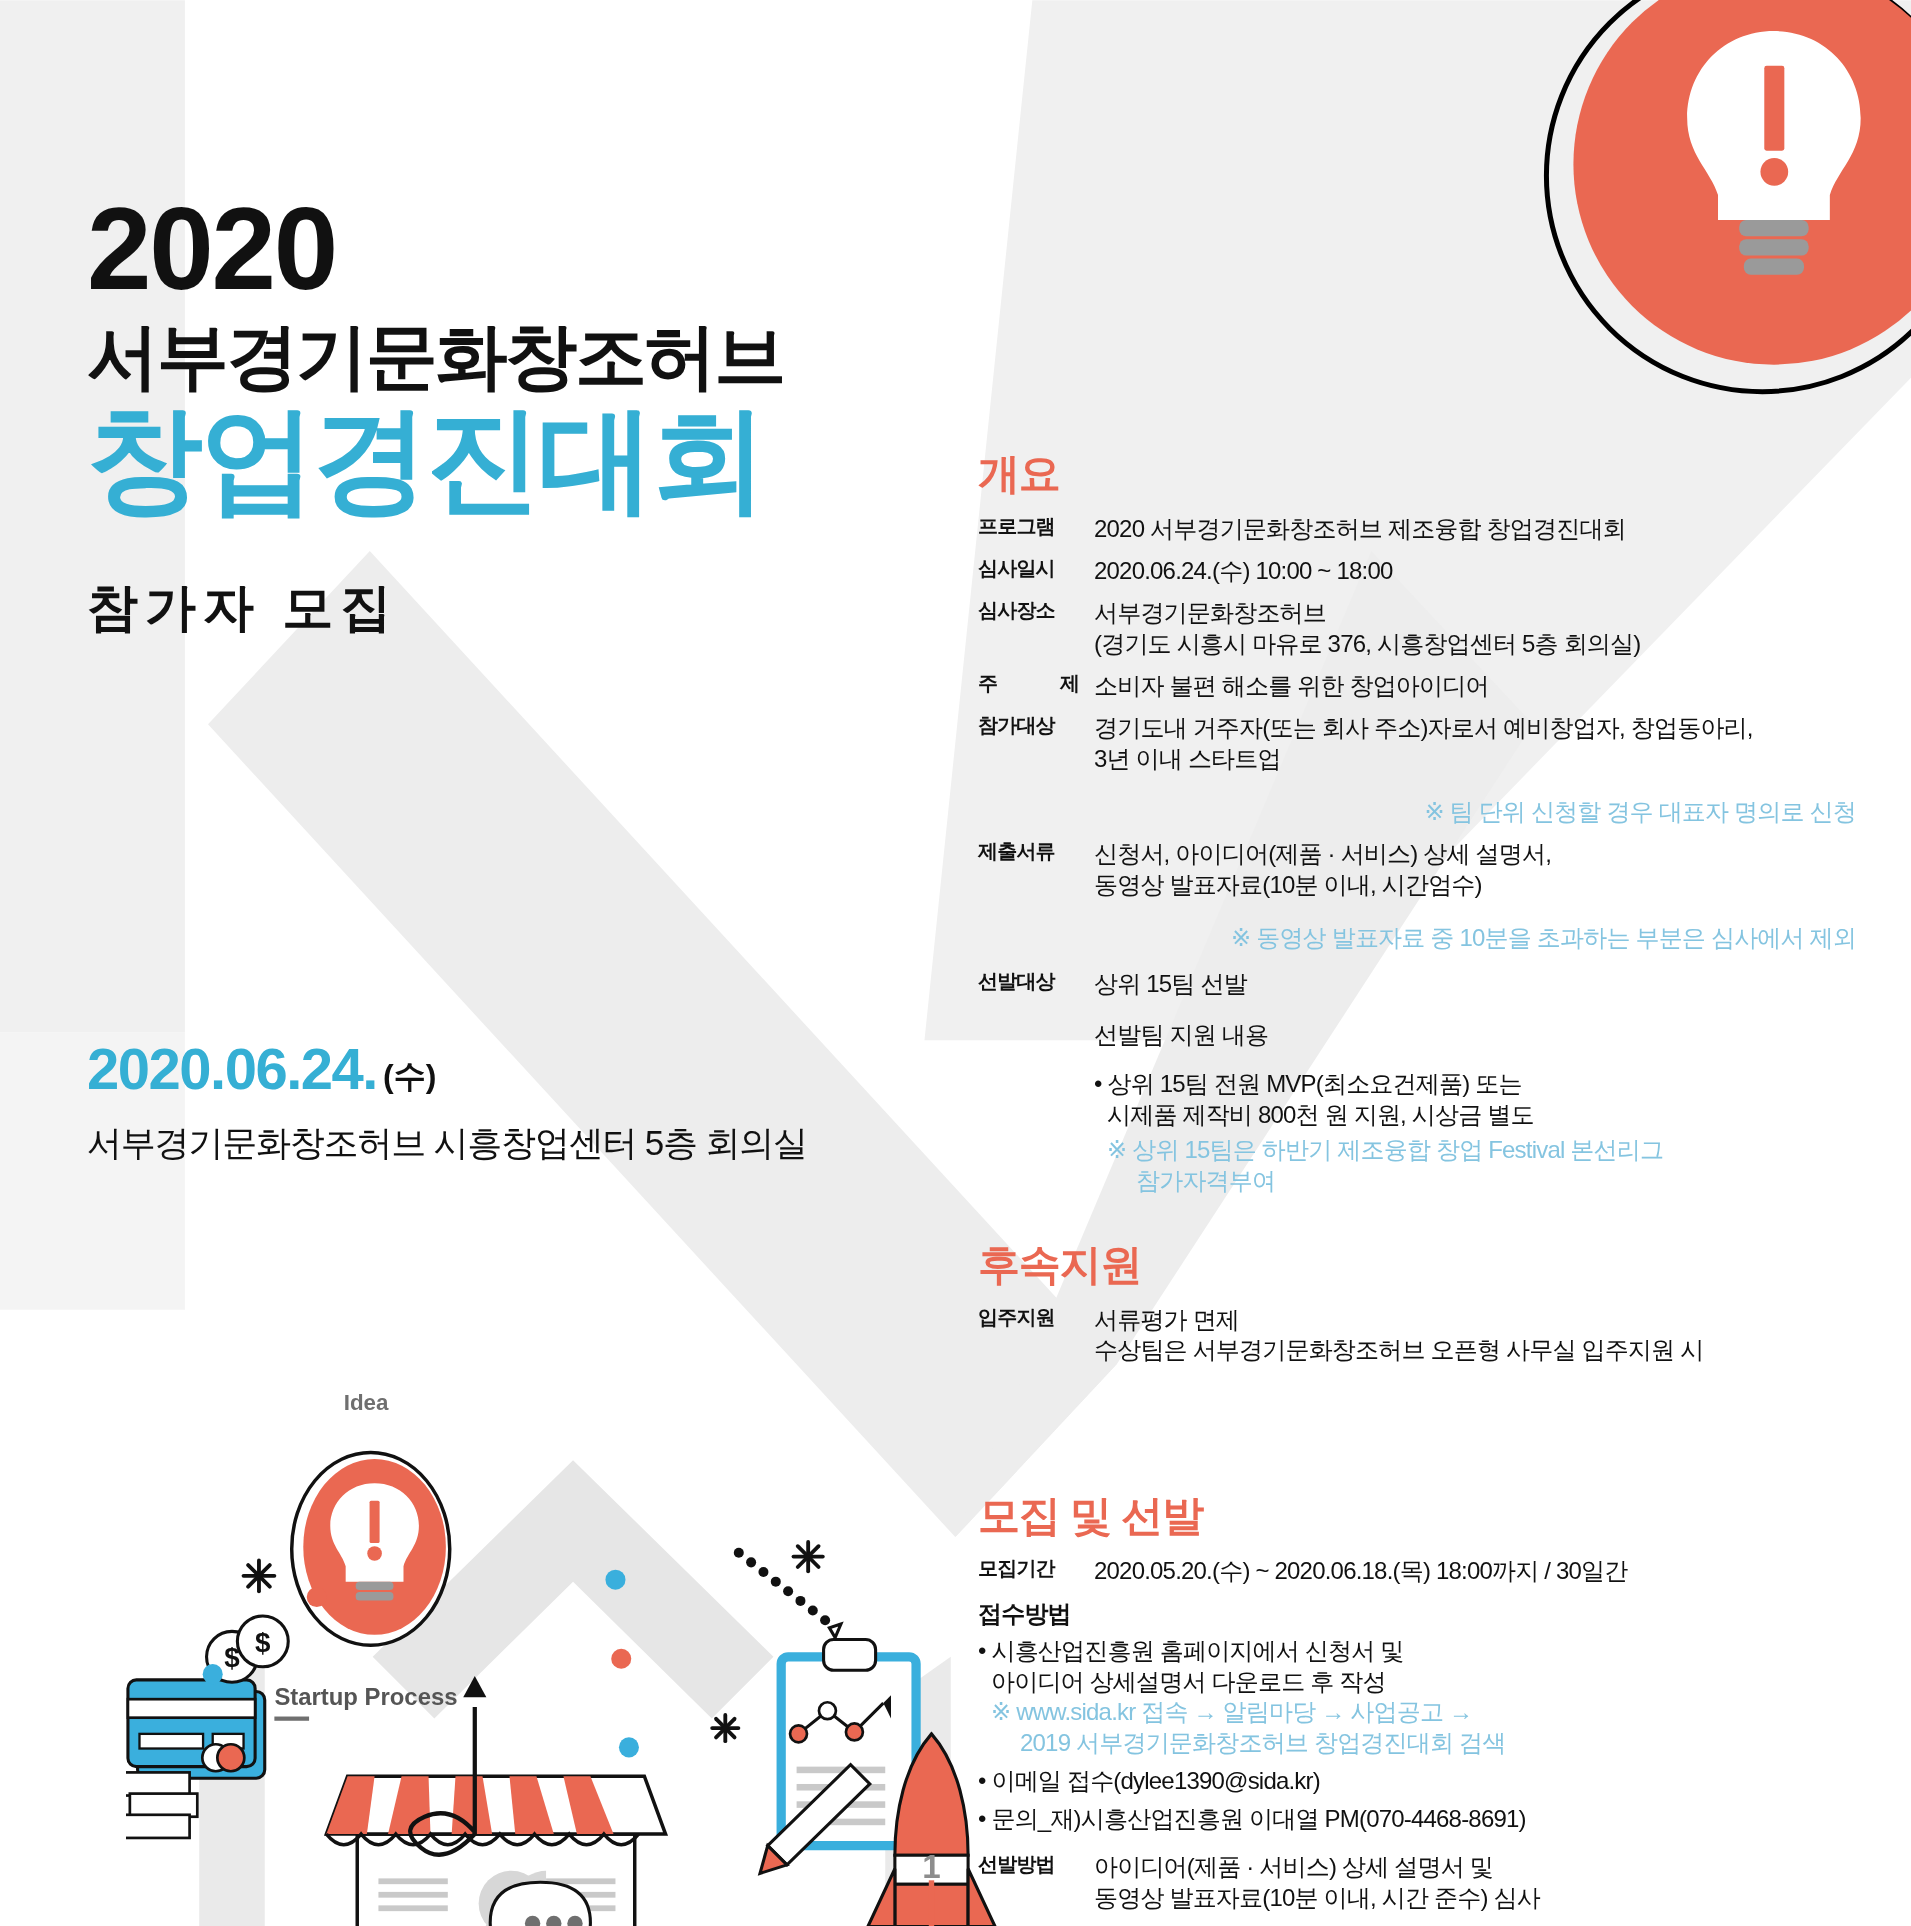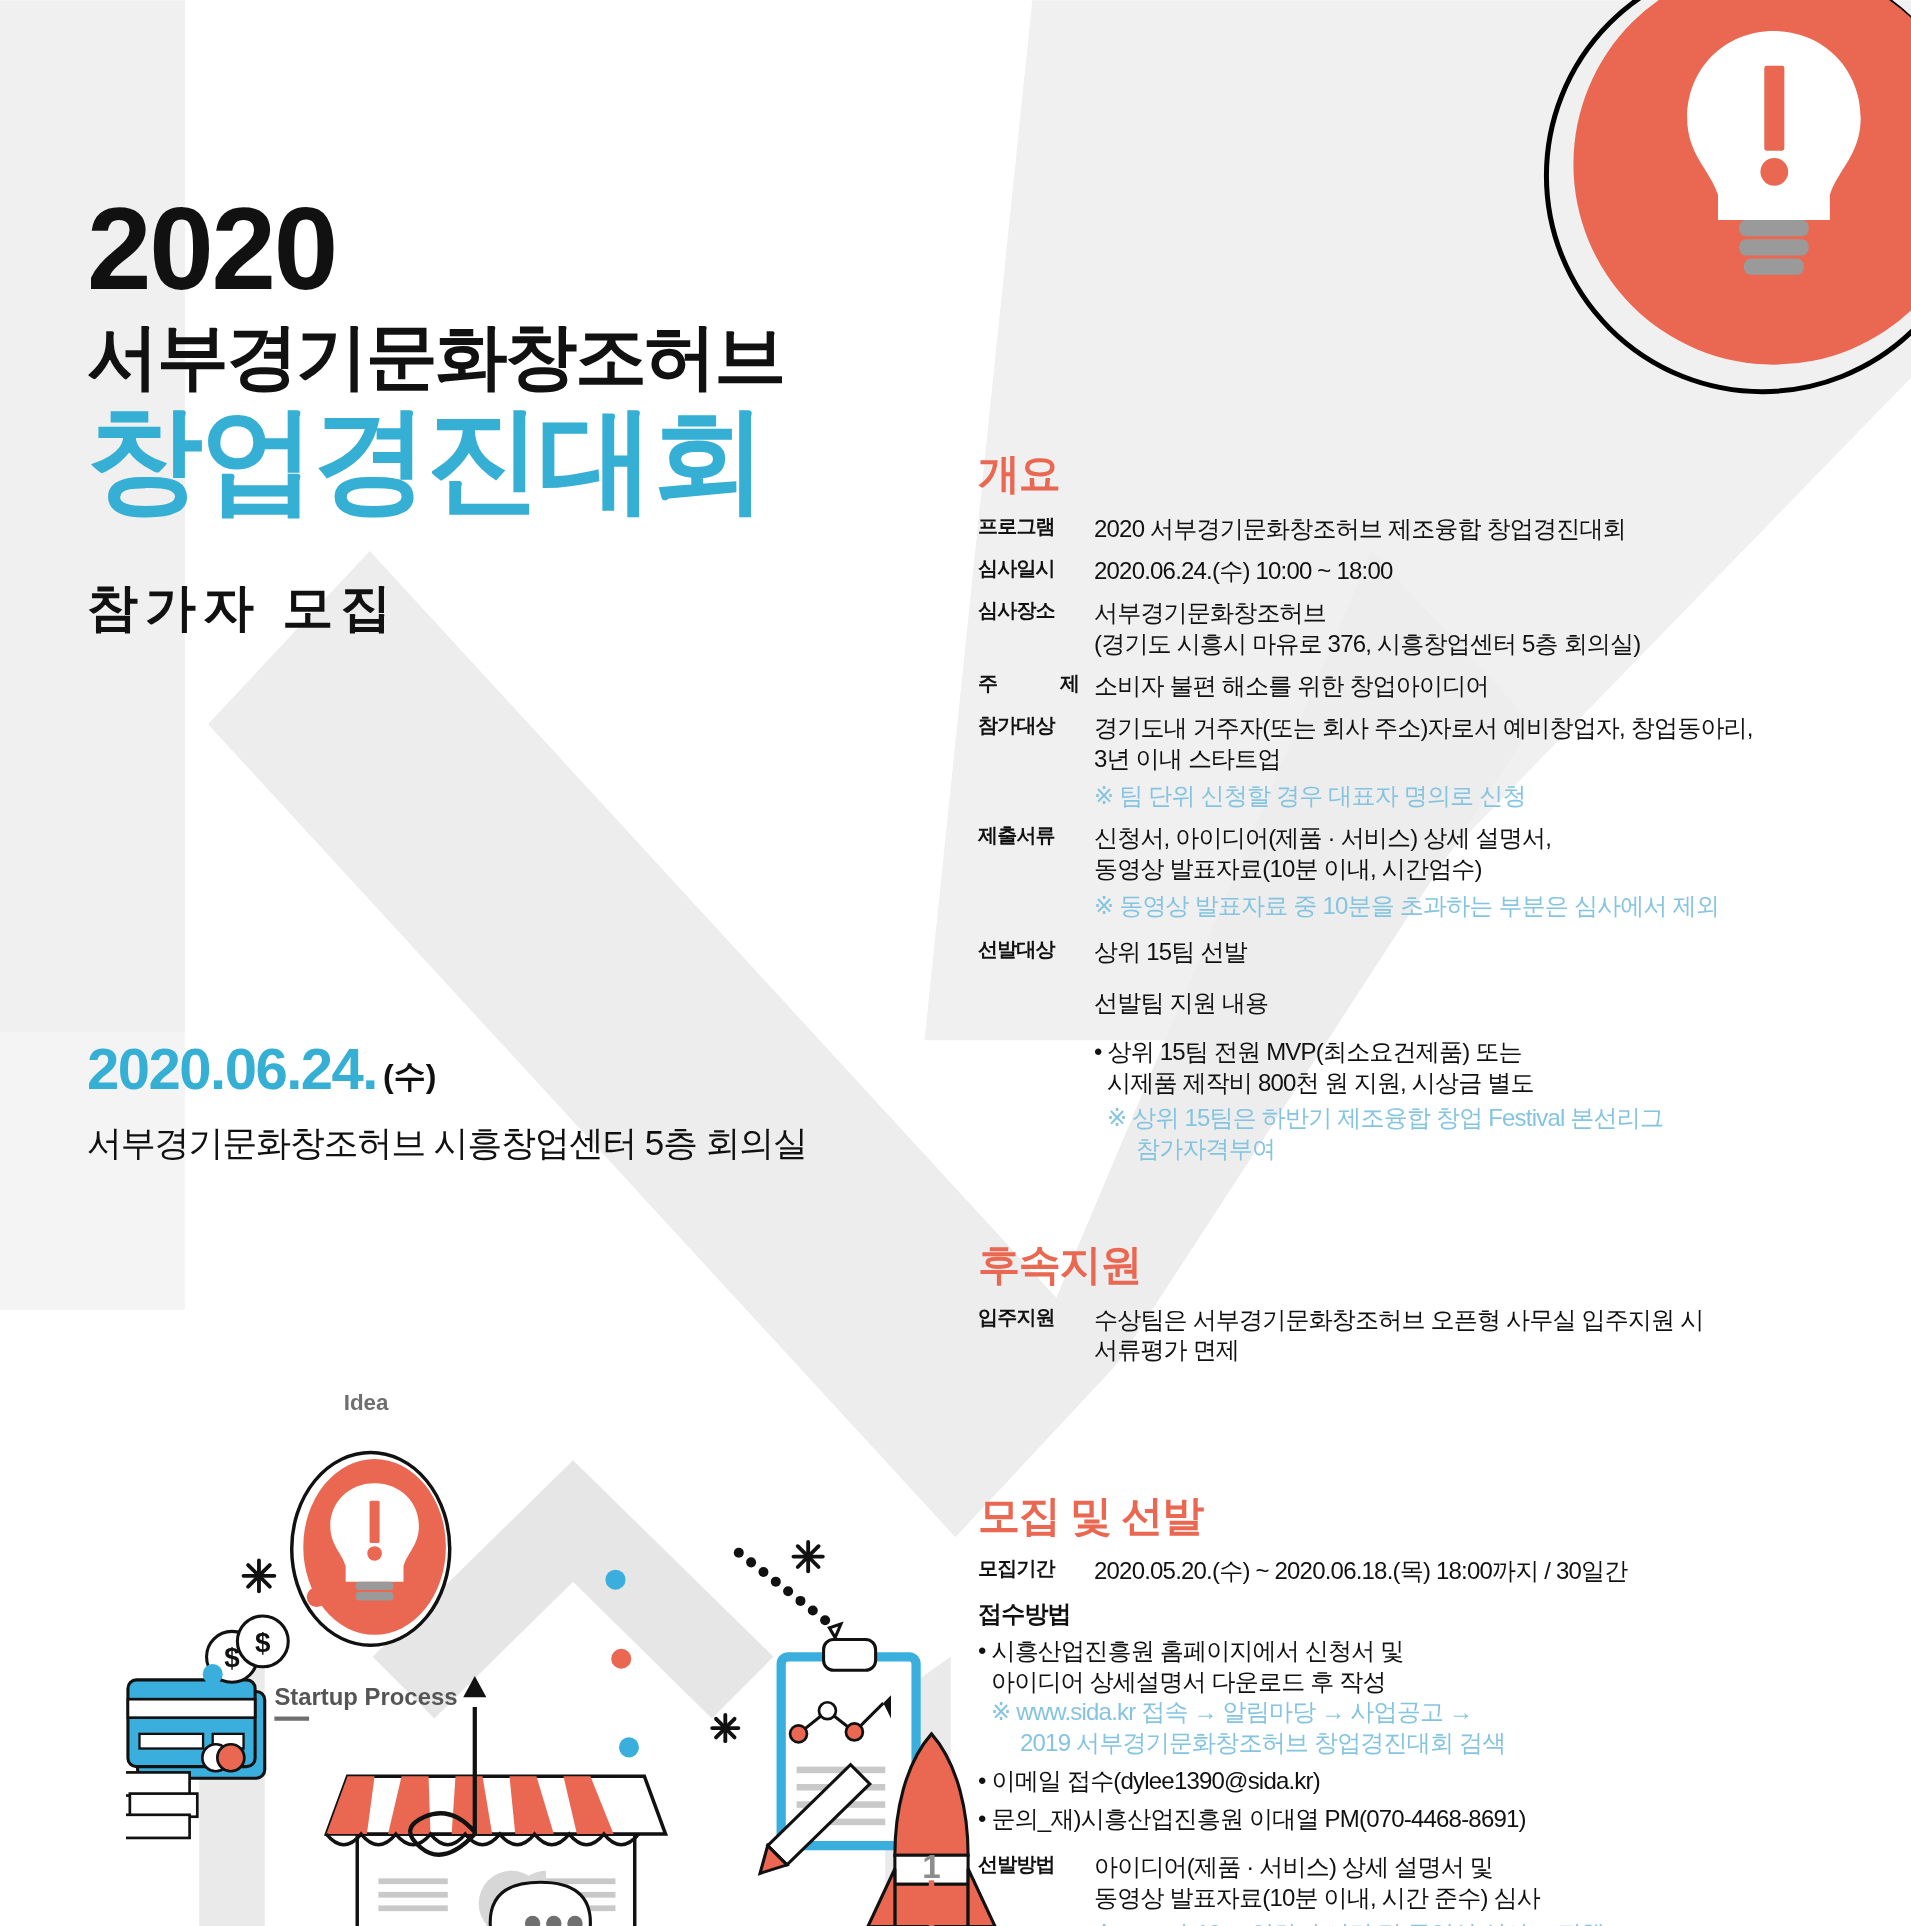--- a/index.html
+++ b/index.html
@@ -103,21 +103,21 @@
     letter-spacing:0;
     display:flex;justify-content:space-between;
     padding-right:14px;box-sizing:border-box;
   }
   .kv .v{
     flex:1 1 auto;
     font-size:24px;line-height:1.28;
     font-weight:400;color:#111;letter-spacing:-0.8px;
   }
   .kv .v .ln{display:block;}
-  .kv .v .note{display:block;color:#84C4E0;margin-top:6px;}
+  .kv .v .note{display:block;color:#84C4E0;margin-top:22px;text-align:right;}
   .kv .v .note2{display:block;color:#84C4E0;}
   .kv .v .bullet{display:block;text-indent:-13px;padding-left:13px;}
 
   .block-title{
     font-size:24px;line-height:1.3;font-weight:800;
     color:#111;letter-spacing:-0.8px;margin:10px 0 2.3px 0;
   }
   .plain{
     font-size:24px;line-height:1.28;font-weight:400;
     color:#111;letter-spacing:-0.8px;
@@ -525,22 +525,22 @@
         <span class="note2" style="padding-left:42px;">참가자격부여</span>
       </div>
     </div>
   </div>
 
   <div class="right-col" style="top:1244px;">
     <div class="sec-title">후속지원</div>
     <div class="kv">
       <div class="k">입주지원</div>
       <div class="v">
+        <span class="ln">서류평가 면제</span>
         <span class="ln">수상팀은 서부경기문화창조허브 오픈형 사무실 입주지원 시</span>
-        <span class="ln">서류평가 면제</span>
       </div>
     </div>
   </div>
 
   <div class="right-col" style="top:1495px;">
     <div class="sec-title">모집 및 선발</div>
 
     <div class="kv">
       <div class="k">모집기간</div>
       <div class="v">

